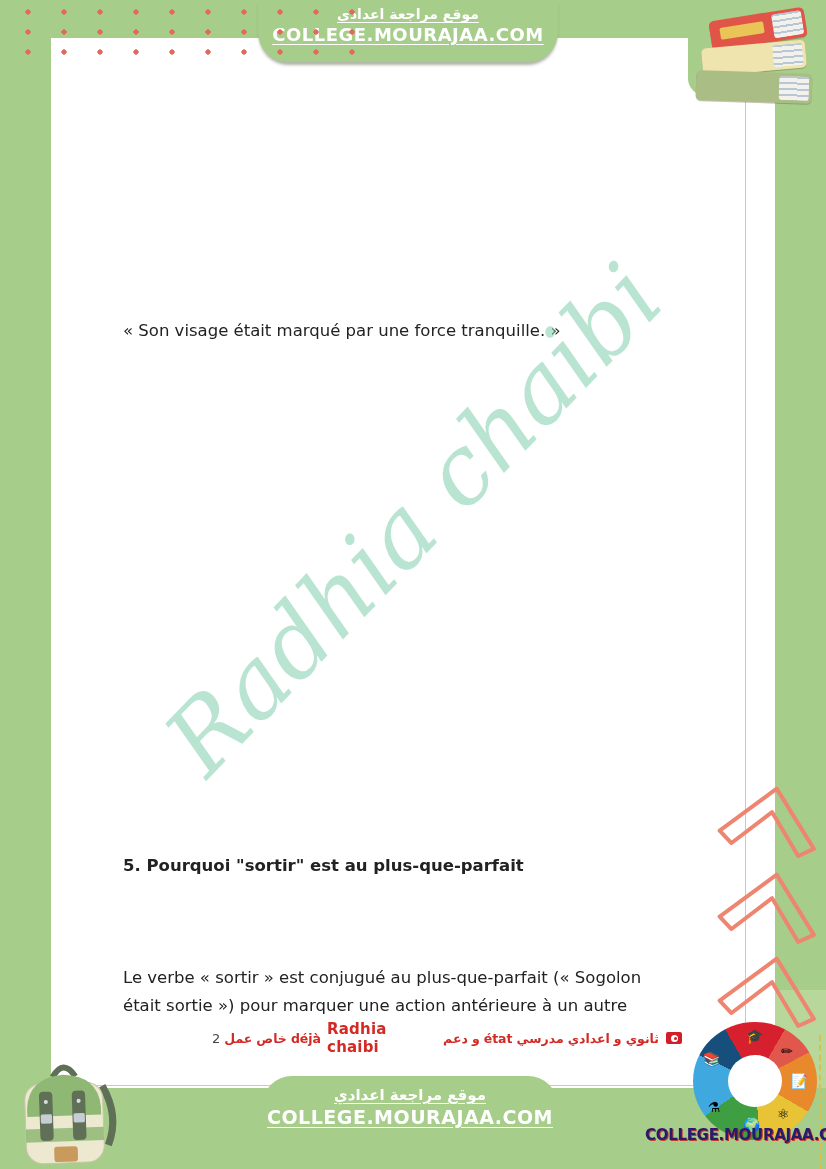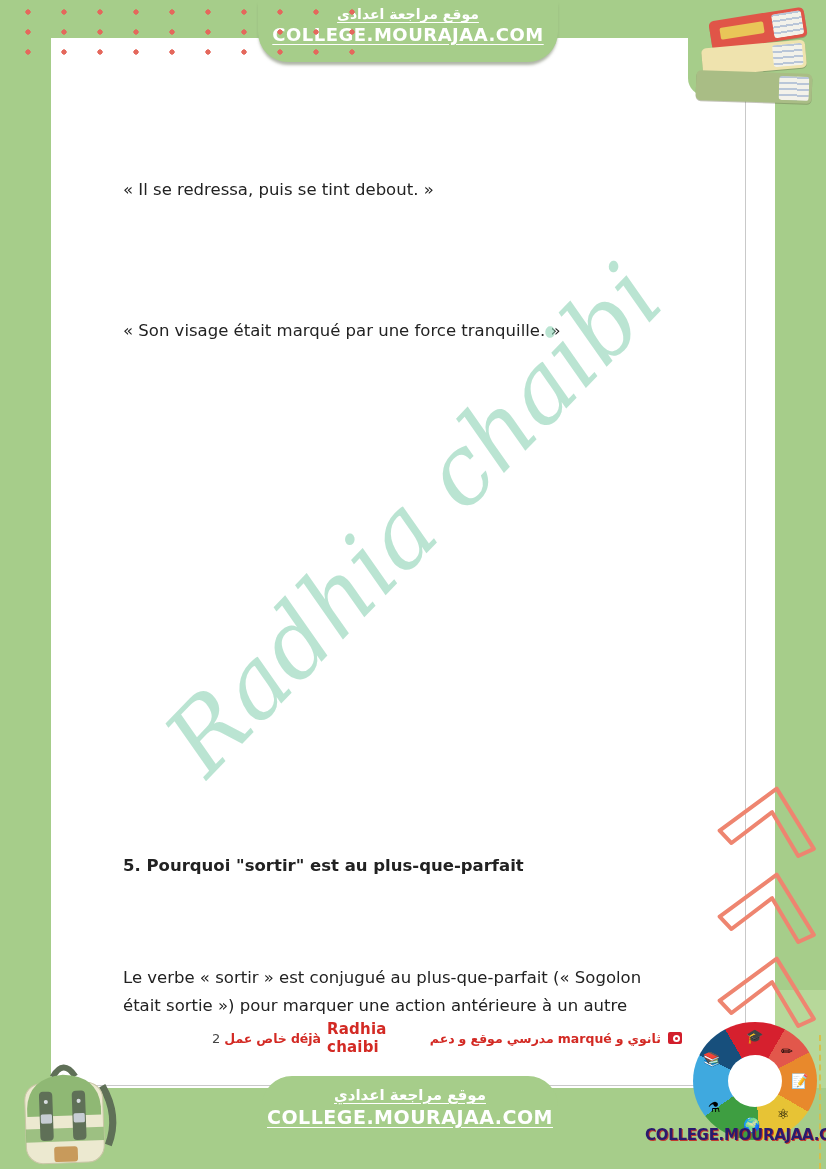--- a/index.html
+++ b/index.html
@@ -104,21 +104,20 @@
         <div class="label"></div>
       </div>
     <div class="book book2">
         <div class="pages"></div>
       </div>
     <div class="book book3">
         <div class="pages"></div>
       </div>
   </div>
 
-  <div class="doc-line" style="top:180px">« Il se redressa, puis se tint debout. »</div>
   <div class="doc-line" style="top:321px">« Son visage était marqué par une force tranquille. »</div>
   <div class="doc-line doc-h" style="top:856px">5. Pourquoi "sortir" est au plus-que-parfait</div>
   <div class="doc-line para" style="top:964px">Le verbe « sortir » est conjugué au plus-que-parfait (« Sogolon
 était sortie ») pour marquer une action antérieure à un autre</div>
 
   <div class="watermark">Radhia chaibi</div>
 
   <div class="chevrons">
     <svg class="chev" style="top:0;transform:rotate(11deg)" viewBox="0 0 104 82">
       <path d="M4,58 L52,6 L100,58 L86,68 L52,30 L18,68 Z" fill="none" stroke="#ee8570" stroke-width="4" stroke-linejoin="round"></path>
@@ -135,23 +134,23 @@
   </div>
 
   <div class="credit">
     <span class="pg">2</span>
     <span class="ar">عمل</span>
     <span class="ar">خاص</span>
     <span class="ar">déjà</span>
     <span class="nm">Radhia chaibi</span>
     <span class="ar">دعم</span>
     <span class="ar">و</span>
-    <span class="ar">موقع</span>
+    <span class="ar">état</span>
     <span class="ar">مدرسي</span>
-    <span class="ar">marqué</span>
+    <span class="ar">اعدادي</span>
     <span class="ar">و</span>
     <span class="ar">ثانوي</span>
     <span class="flag"></span>
   </div>
 
   <div class="band-bottom"></div>
   <div class="pill-bottom">
     <span class="site-ar">موقع مراجعة اعدادي</span>
     <span class="site-url">COLLEGE.MOURAJAA.COM</span>
   </div>

